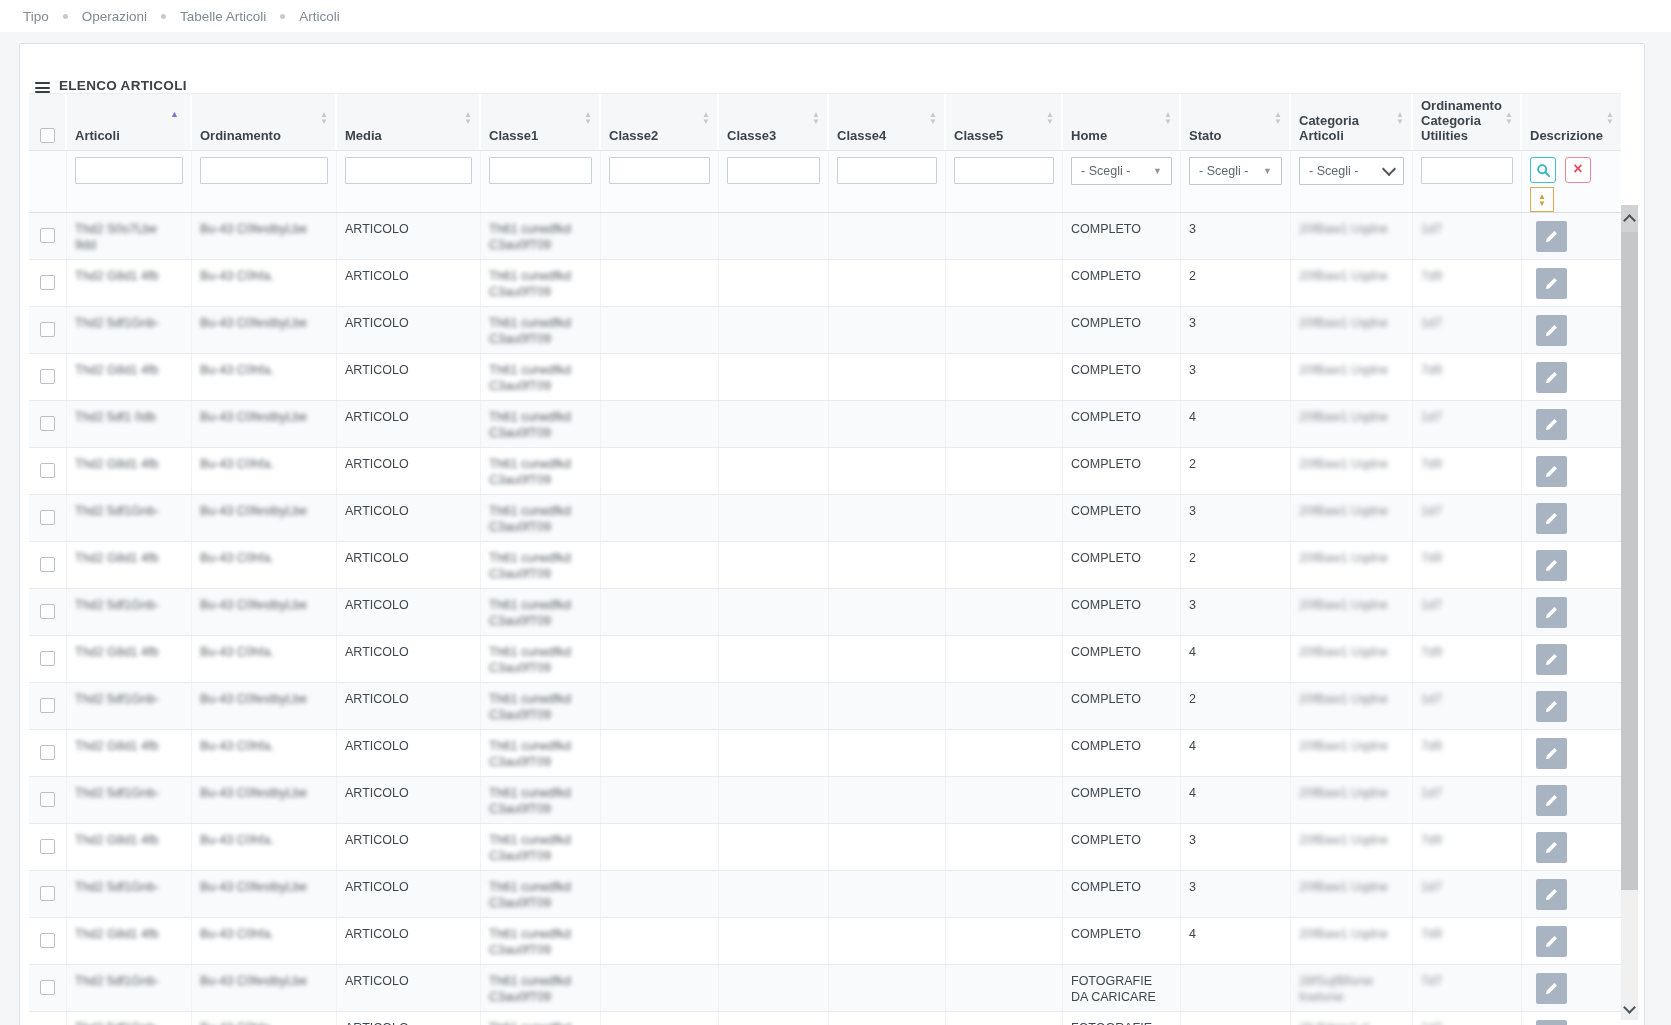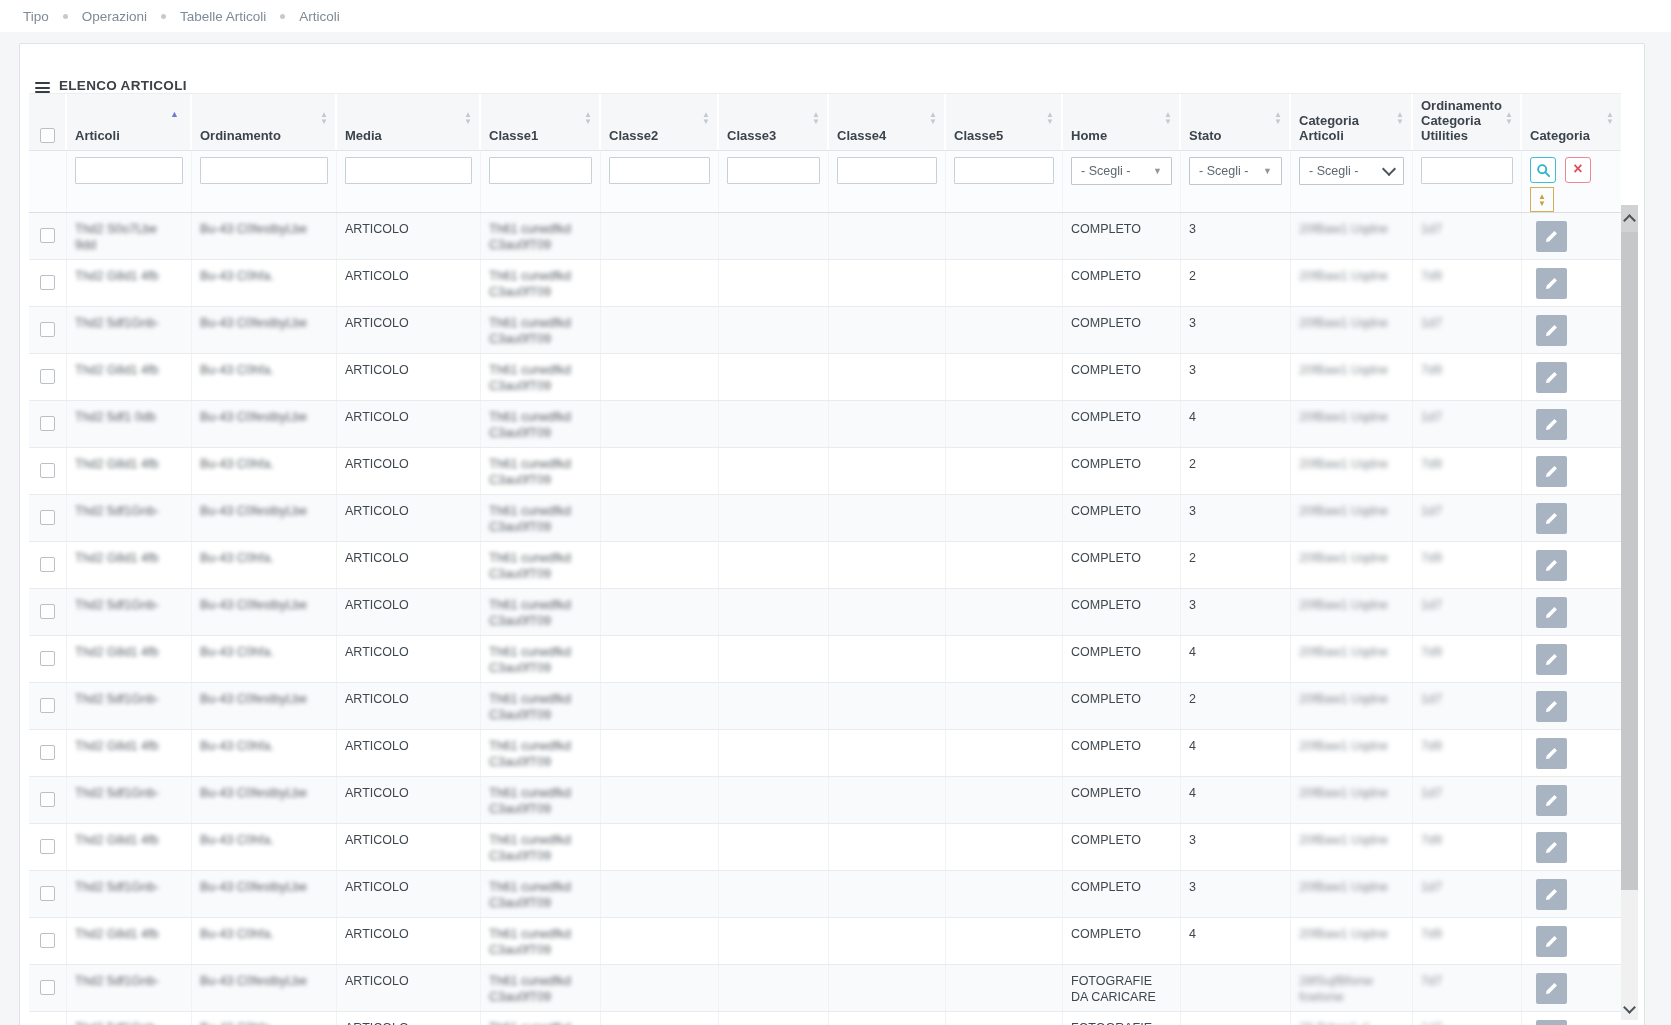--- a/index.html
+++ b/index.html
@@ -173,21 +173,21 @@
           </span>
         </div>
         <div class="th" style="width: 109px;">
           <span>Ordinamento Categoria Utilities</span>
           <span class="sort-both">
             <span>▲</span>
             <span>▼</span>
           </span>
         </div>
         <div class="th" style="width: 99px;">
-          <span>Categoria</span>
+          <span>Descrizione</span>
           <span class="sort-both">
             <span>▲</span>
             <span>▼</span>
           </span>
         </div>
       </div>
     <div class="filters" id="filters">
         <div class="fc" style="width: 38px;"></div>
         <div class="fc" style="width: 125px;"><input class="finput" type="text" style=""></div>
         <div class="fc" style="width: 145px;"><input class="finput" type="text" style=""></div>

